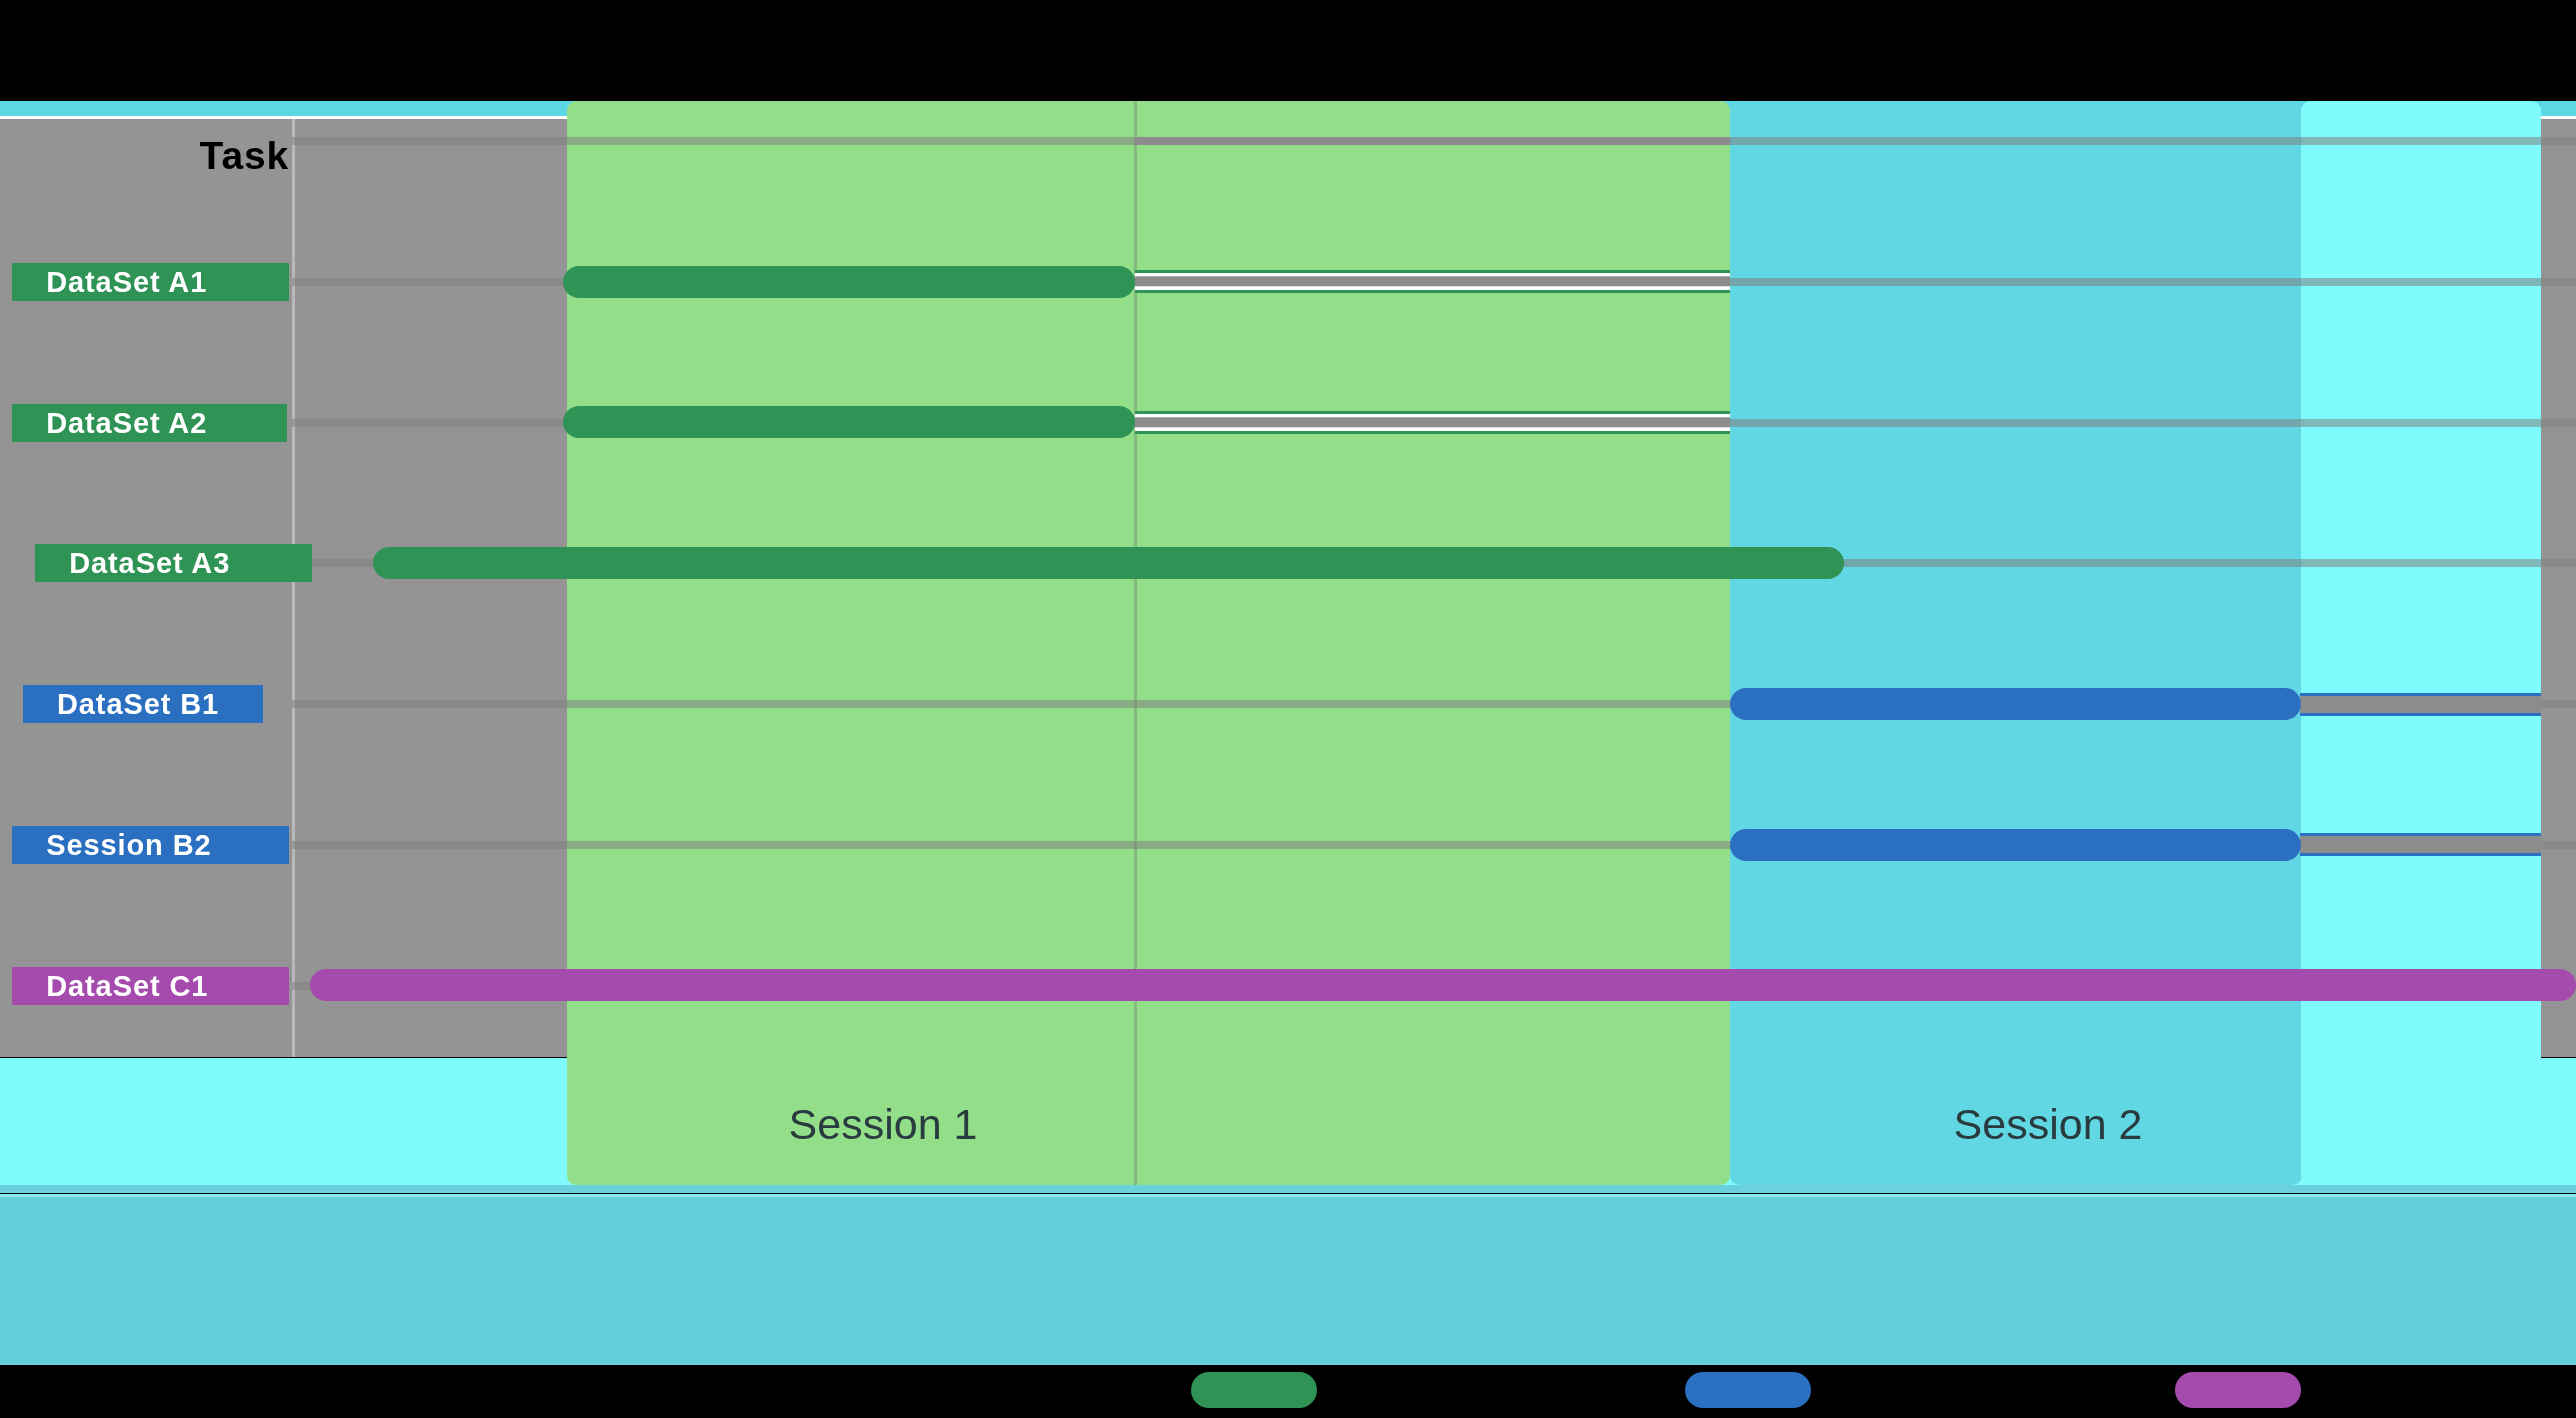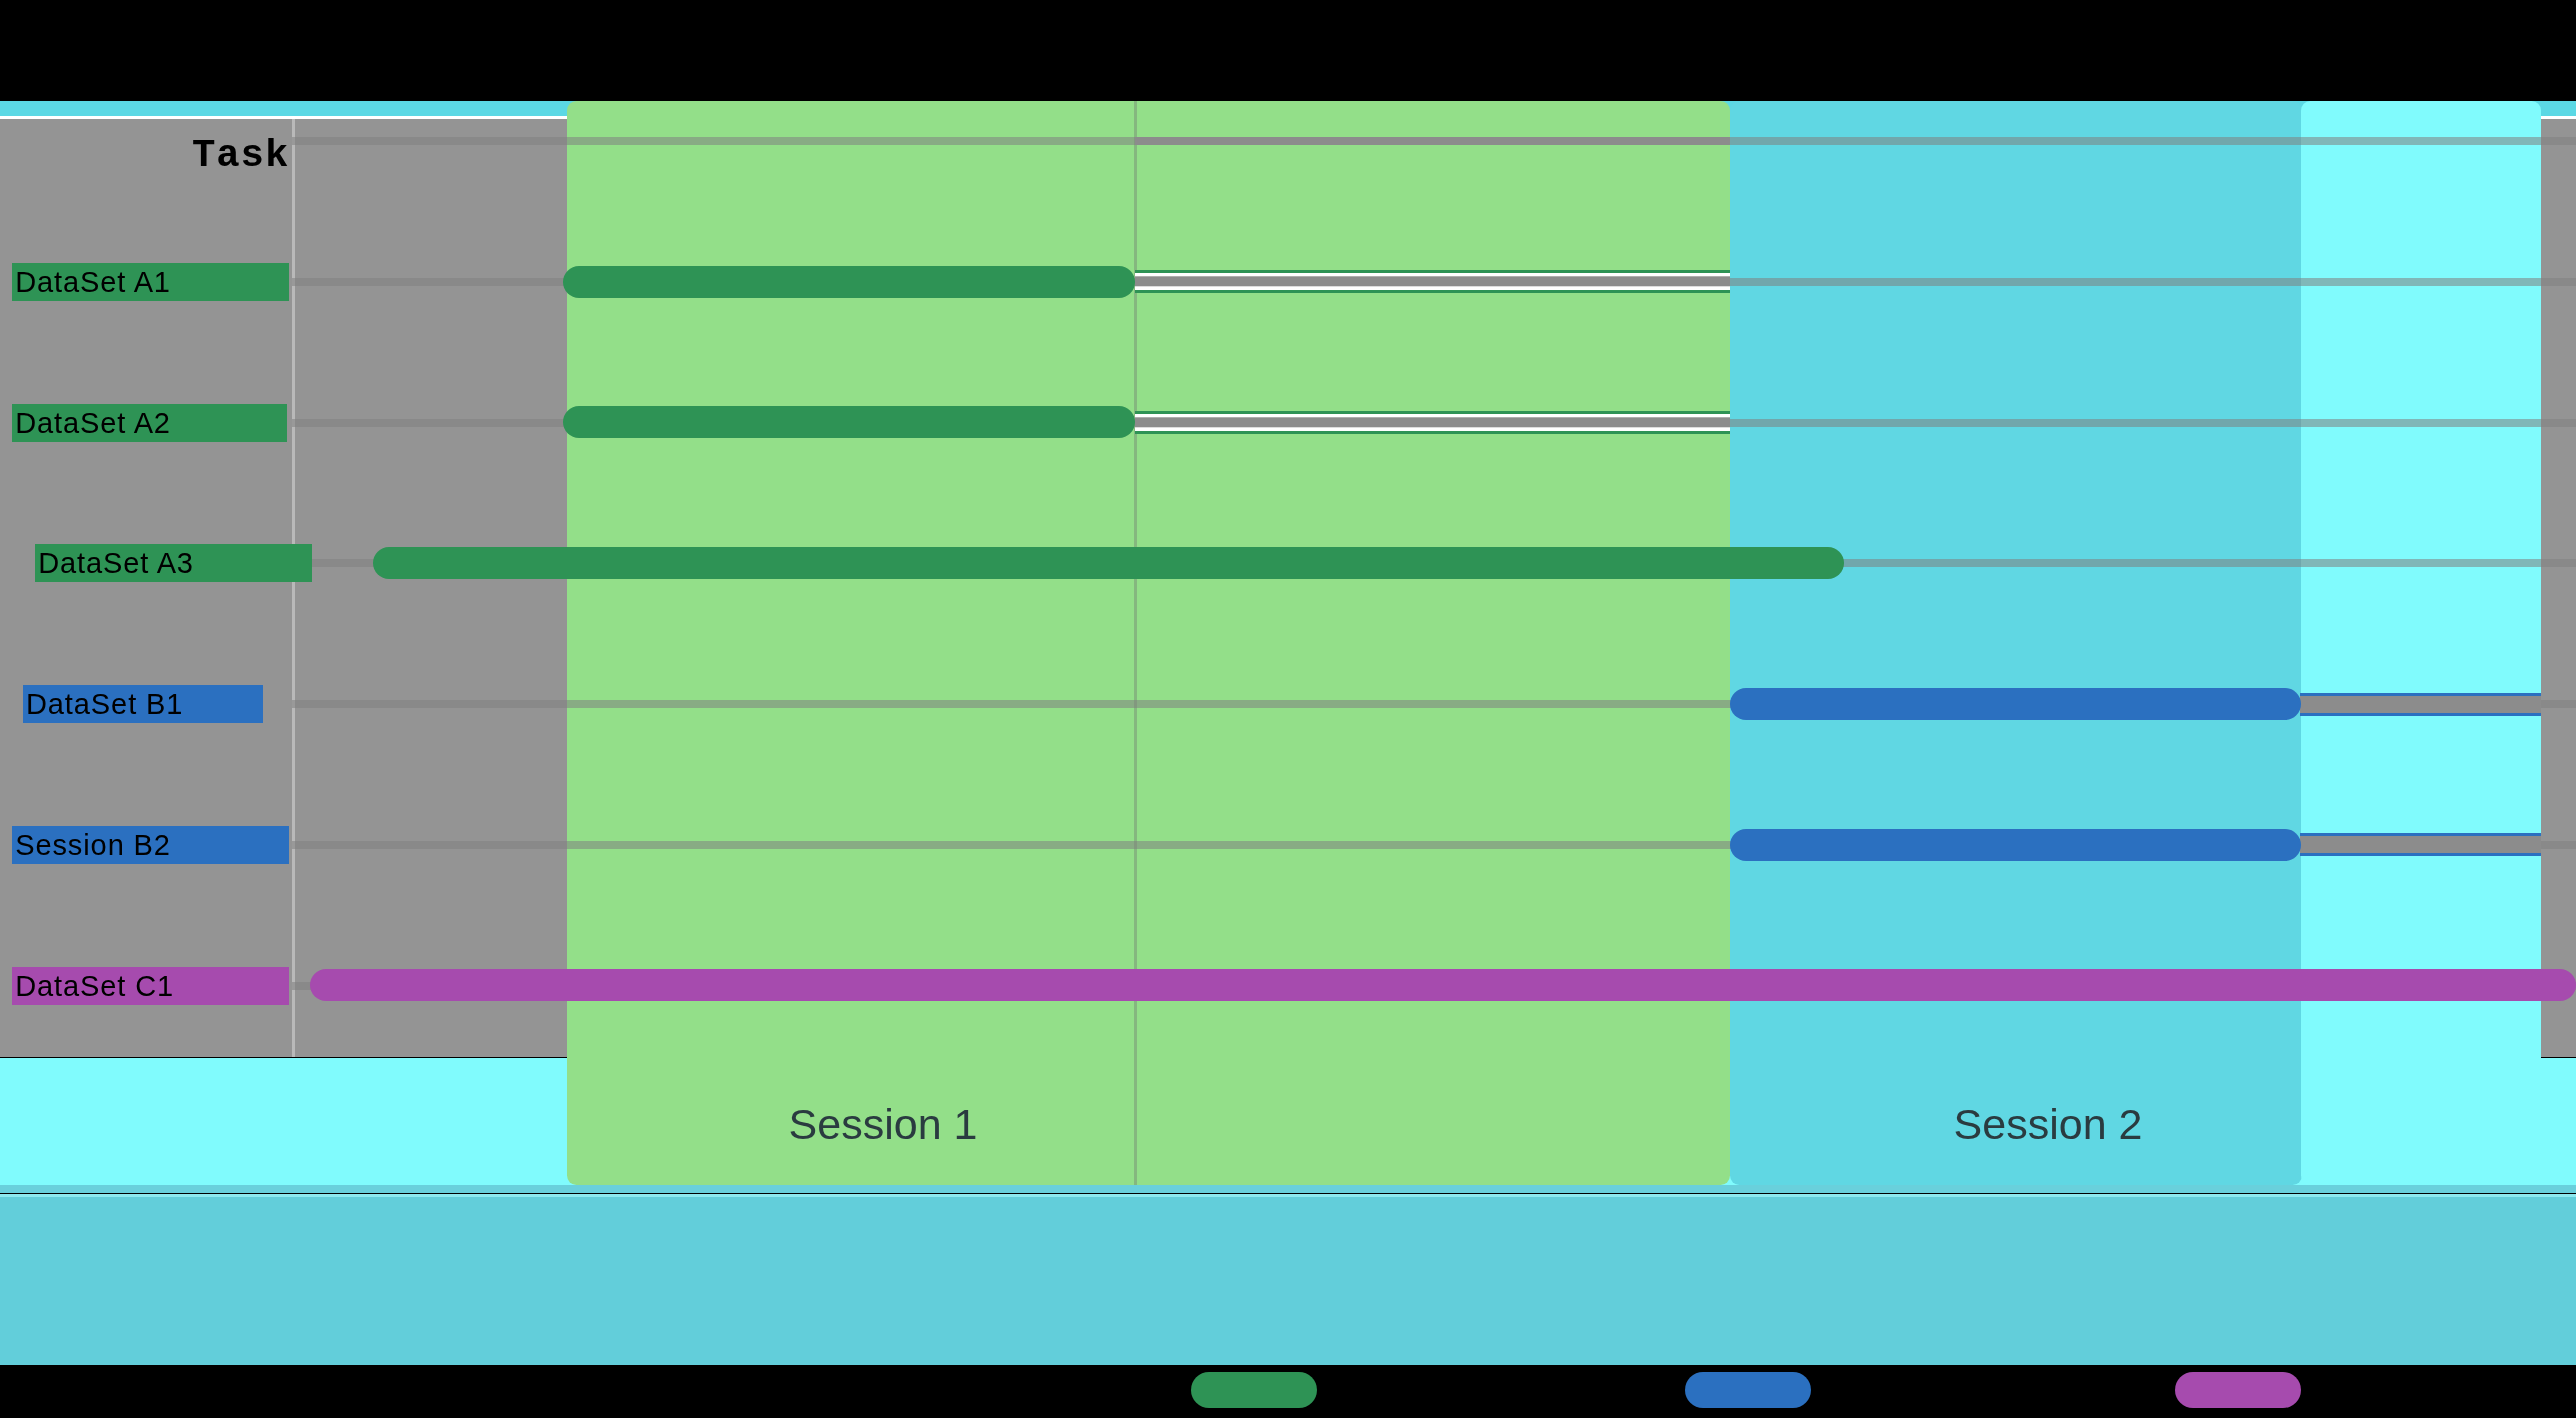--- a/index.html
+++ b/index.html
@@ -2,26 +2,26 @@
 <html style="font-size:15px"><head>
 <meta charset="utf-8">
 <style>
   html,body{margin:0;padding:0;background:#000;}
   #stage{
     position:relative;width:2576px;height:1419px;overflow:hidden;
     background:#000;font-family:"Liberation Sans",sans-serif;
   }
   .abs{position:absolute;}
   .row-label-text{
-    display:block;font-size:29px;font-weight:normal;line-height:38px;
-    padding-left:3px;color:#000000;white-space:nowrap;letter-spacing:0.9px;
+    display:block;font-size:29px;font-weight:bold;line-height:38px;
+    padding-left:34px;color:#ffffff;white-space:nowrap;letter-spacing:0.9px;
   }
   .task-header{
     left:12.2px;top:134px;width:277px;text-align:right;
-    font-size:39px;font-weight:bold;color:#000;letter-spacing:0.9px;font-family:Liberation Mono, monospace;
+    font-size:39px;font-weight:bold;color:#000;letter-spacing:0.9px;
   }
   .session-label{
     transform:translate(-50%,-50%);font-size:43px;color:#2A3B40;white-space:nowrap;margin-left:33px;
   }
 </style>
 </head>
 <body>
 
 <div id="stage">
   <div id="backdrop">

